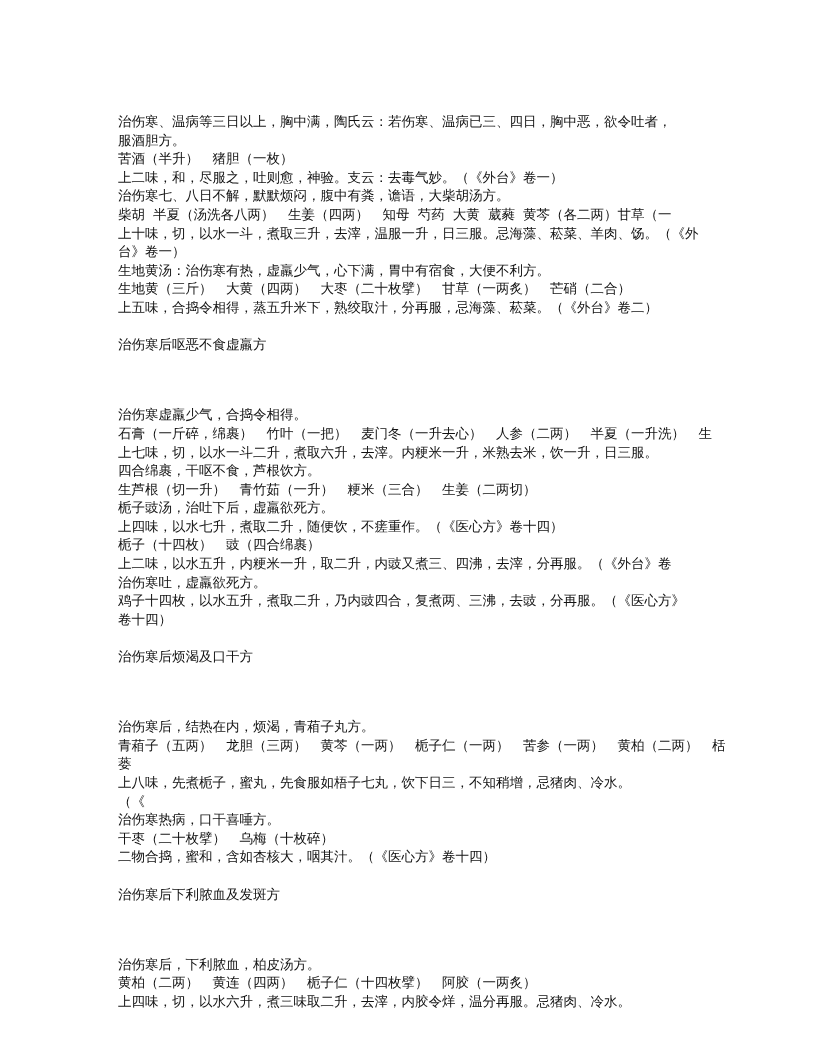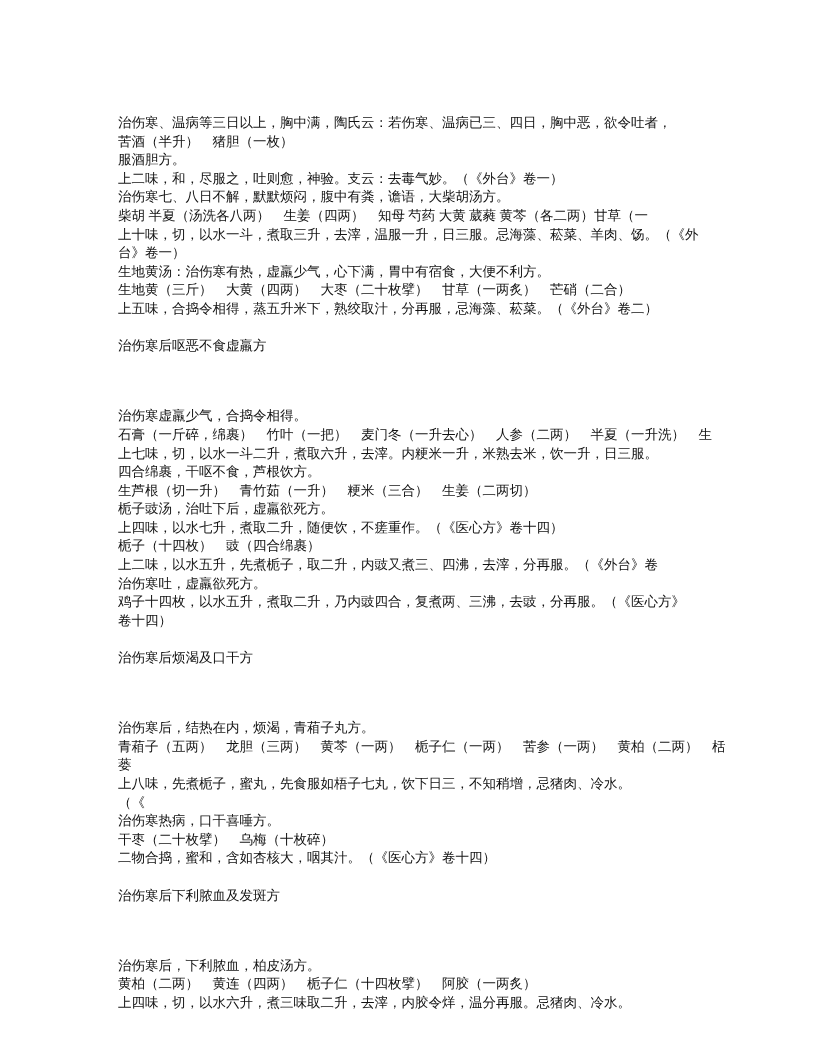--- a/index.html
+++ b/index.html
@@ -1,35 +1,35 @@
 <!DOCTYPE html>
 <html><head>
 <meta charset="utf-8">
 <style>
   html, body { margin: 0; padding: 0; background: #ffffff; }
   body { width: 816px; height: 1056px; position: relative; overflow: hidden; }
   .page {
     position: absolute; left: 118px; top: 114px; width: 590px;
-    font-family: Liberation Serif, serif;
+    font-family: Liberation Mono, monospace;
     font-size: 13.5px; line-height: 18.6px; color: #111111;
   }
   .line { white-space: nowrap; overflow: visible; height: 18.6px; }
   .blank { height: 18.6px; }
   .gap-after-heading { height: 33px; }
   .heading { height: 18.6px; white-space: nowrap; }
 </style>
 </head>
 <body>
 
 <div class="page">
 
   <div>
     <div class="line">治伤寒、温病等三日以上，胸中满，陶氏云：若伤寒、温病已三、四日，胸中恶，欲令吐者，</div>
+    <div class="line">服酒胆方。</div>
     <div class="line">苦酒（半升）　猪胆（一枚）</div>
-    <div class="line">服酒胆方。</div>
     <div class="line">上二味，和，尽服之，吐则愈，神验。支云：去毒气妙。（《外台》卷一）</div>
     <div class="line">治伤寒七、八日不解，默默烦闷，腹中有粪，谵语，大柴胡汤方。</div>
     <div class="line">柴胡 半夏（汤洗各八两）　生姜（四两）　知母 芍药 大黄 葳蕤 黄芩（各二两）甘草（一</div>
     <div class="line">上十味，切，以水一斗，煮取三升，去滓，温服一升，日三服。忌海藻、菘菜、羊肉、饧。（《外</div>
     <div class="line">台》卷一）</div>
     <div class="line">生地黄汤：治伤寒有热，虚羸少气，心下满，胃中有宿食，大便不利方。</div>
     <div class="line">生地黄（三斤）　大黄（四两）　大枣（二十枚擘）　甘草（一两炙）　芒硝（二合）</div>
     <div class="line">上五味，合捣令相得，蒸五升米下，熟绞取汁，分再服，忌海藻、菘菜。（《外台》卷二）</div>
   </div>
 
@@ -40,21 +40,21 @@
     <div class="blank"></div>
     <div class="gap-after-heading"></div>
     <div class="line">治伤寒虚羸少气，合捣令相得。</div>
     <div class="line">石膏（一斤碎，绵裹）　竹叶（一把）　麦门冬（一升去心）　人参（二两）　半夏（一升洗）　生</div>
     <div class="line">上七味，切，以水一斗二升，煮取六升，去滓。内粳米一升，米熟去米，饮一升，日三服。</div>
     <div class="line">四合绵裹，干呕不食，芦根饮方。</div>
     <div class="line">生芦根（切一升）　青竹茹（一升）　粳米（三合）　生姜（二两切）</div>
     <div class="line">栀子豉汤，治吐下后，虚羸欲死方。</div>
     <div class="line">上四味，以水七升，煮取二升，随便饮，不瘥重作。（《医心方》卷十四）</div>
     <div class="line">栀子（十四枚）　豉（四合绵裹）</div>
-    <div class="line">上二味，以水五升，先煮栀子，取二升，内豉又煮三、四沸，去滓，分再服。（《外台》卷</div>
+    <div class="line">上二味，以水五升，内粳米一升，取二升，内豉又煮三、四沸，去滓，分再服。（《外台》卷</div>
     <div class="line">治伤寒吐，虚羸欲死方。</div>
     <div class="line">鸡子十四枚，以水五升，煮取二升，乃内豉四合，复煮两、三沸，去豉，分再服。（《医心方》</div>
     <div class="line">卷十四）</div>
   </div>
 
   <div class="blank"></div>
 
   <div>
     <div class="heading">治伤寒后烦渴及口干方</div>
     <div class="blank"></div>

